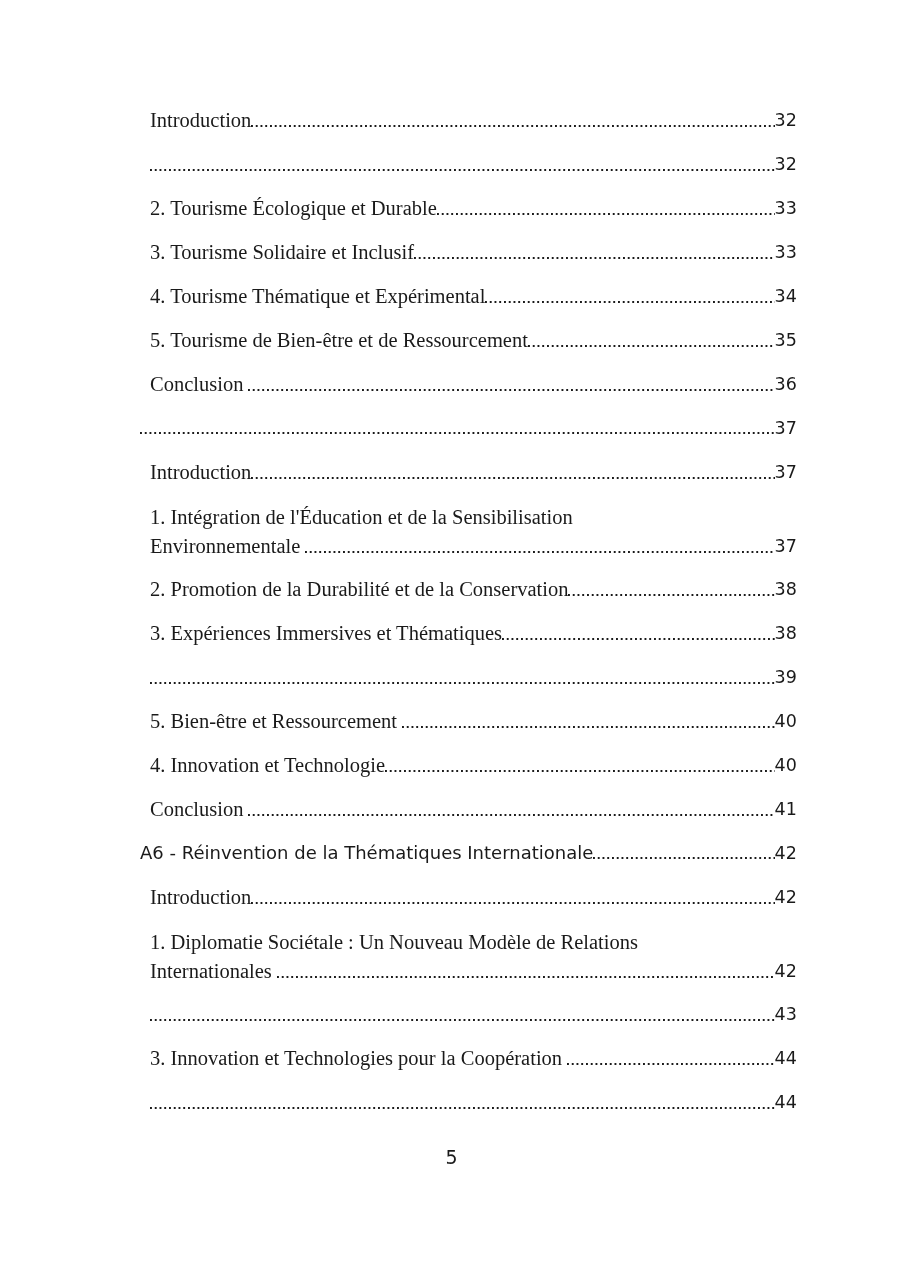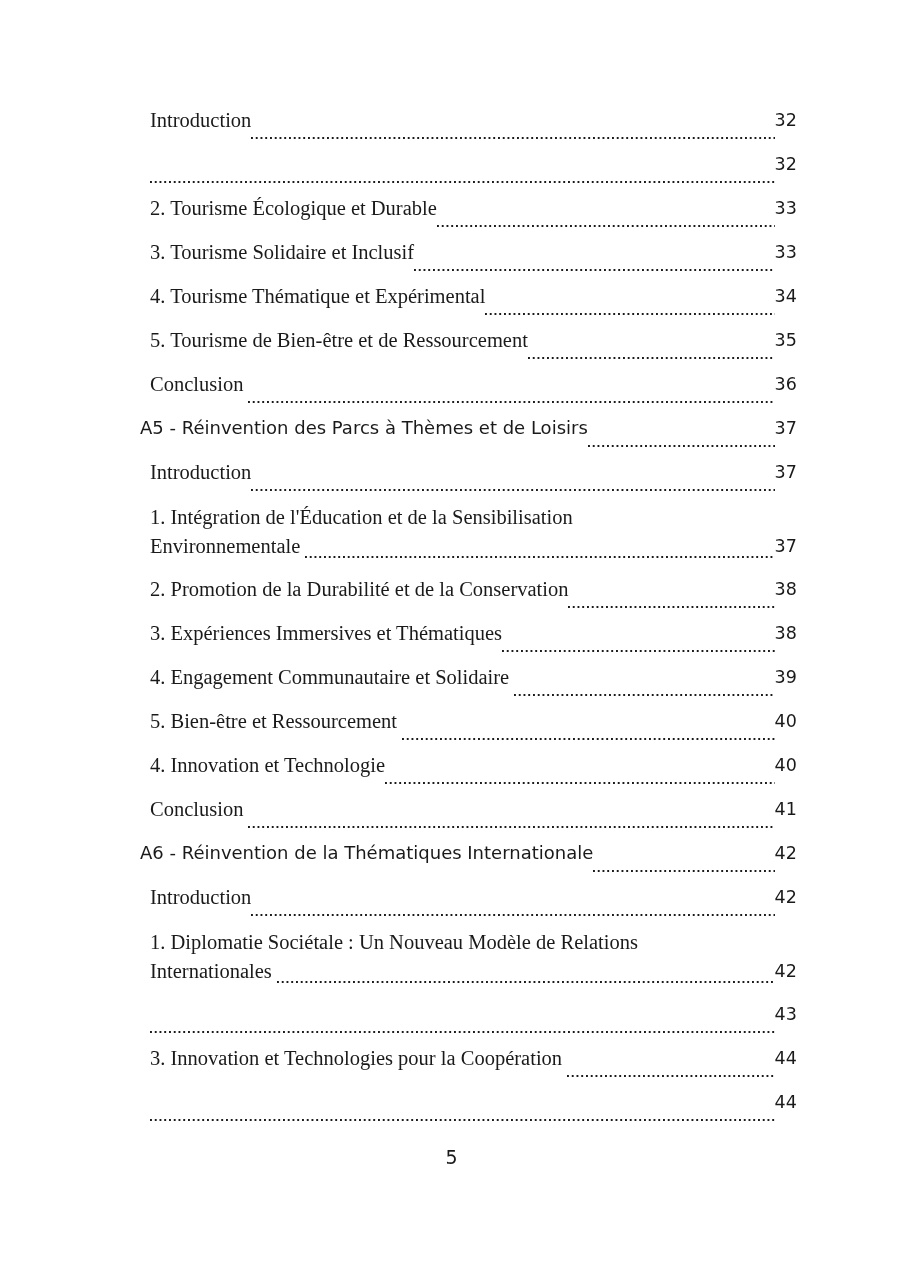--- a/index.html
+++ b/index.html
@@ -59,21 +59,21 @@
   }
 
   
   .toc-entry.level-2.wrap {
     height: 73px;
   }
 
   
   .row {
     display: flex;
-    align-items: flex-end;
+    align-items: center;
     width: 100%;
   }
 
   .toc-entry.level-2.wrap .row {
     line-height: 29px;
     height: 29px;
   }
   .toc-entry.level-2.wrap .first-line {
     line-height: 29px;
     height: 29px;
@@ -186,21 +186,20 @@
       </div>
       <div class="toc-entry level-2">
         <div class="row">
           <span class="title gap">Conclusion</span>
           <span class="leader"></span>
           <span class="page-num">36</span>
         </div>
       </div>
       <div class="toc-entry level-1">
         <div class="row">
-          <span class="title">A5 - Réinvention des Parcs à Thèmes et de Loisirs</span>
           <span class="leader"></span>
           <span class="page-num">37</span>
         </div>
       </div>
       <div class="toc-entry level-2">
         <div class="row">
           <span class="title">Introduction</span>
           <span class="leader"></span>
           <span class="page-num">37</span>
         </div>
@@ -222,21 +221,20 @@
       </div>
       <div class="toc-entry level-2">
         <div class="row">
           <span class="title">3. Expériences Immersives et Thématiques</span>
           <span class="leader"></span>
           <span class="page-num">38</span>
         </div>
       </div>
       <div class="toc-entry level-2">
         <div class="row">
-          <span class="title gap">4. Engagement Communautaire et Solidaire</span>
           <span class="leader"></span>
           <span class="page-num">39</span>
         </div>
       </div>
       <div class="toc-entry level-2">
         <div class="row">
           <span class="title gap">5. Bien-être et Ressourcement</span>
           <span class="leader"></span>
           <span class="page-num">40</span>
         </div>

